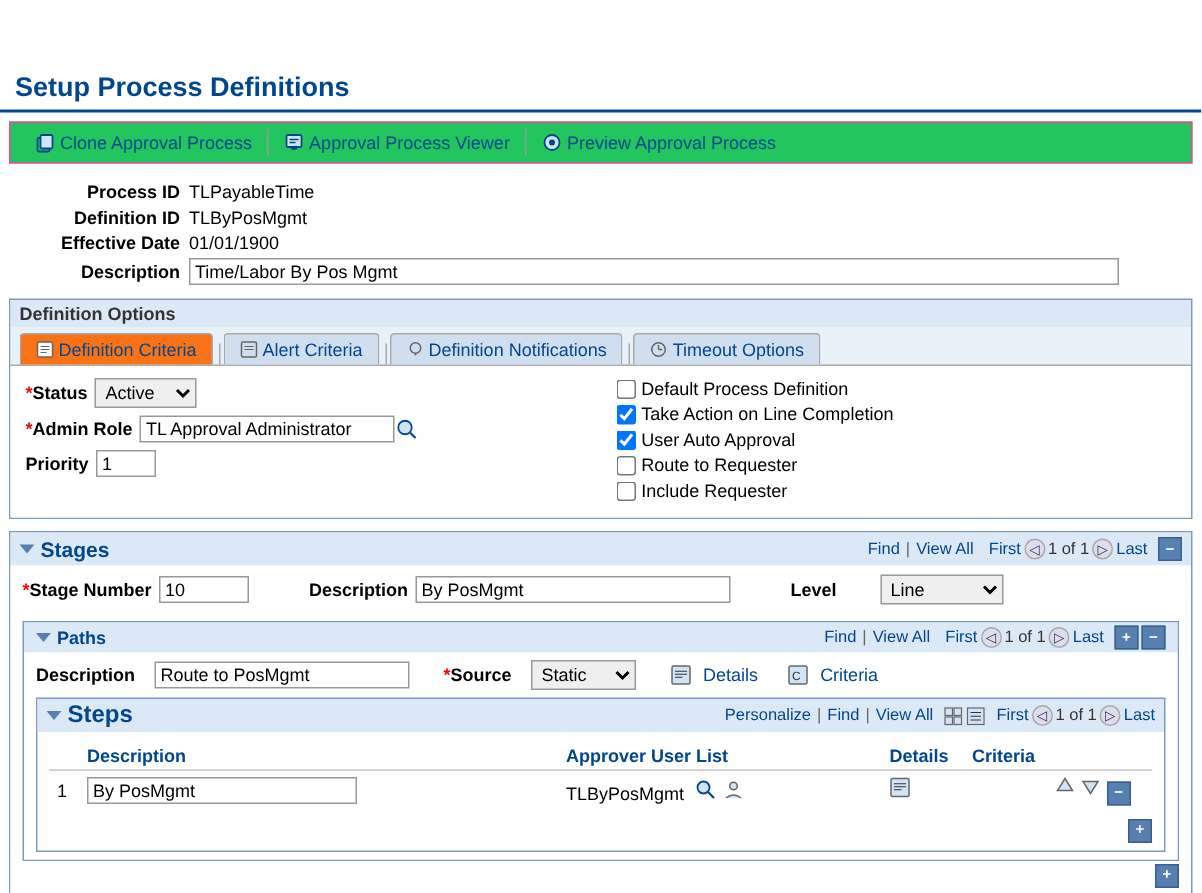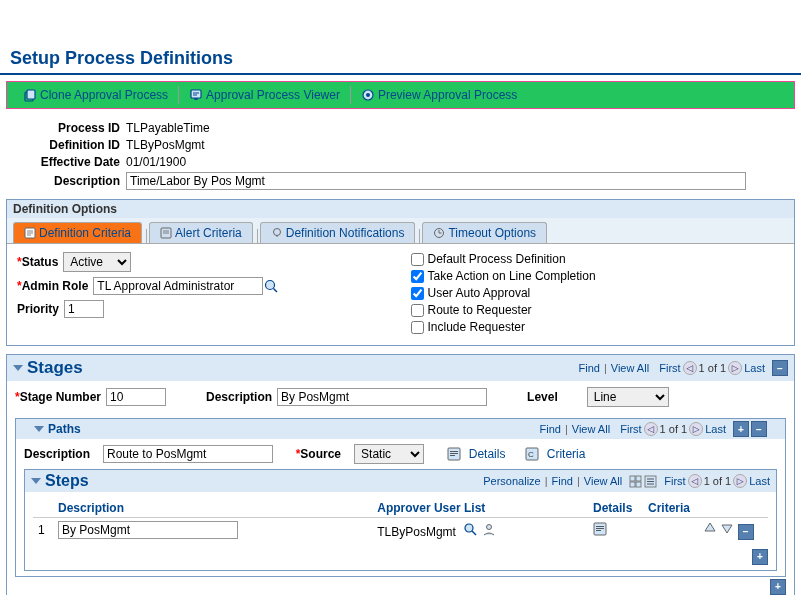--- a/index.html
+++ b/index.html
@@ -34,30 +34,30 @@
     .field-label { font-weight: bold; margin-right: 5px; white-space: nowrap; font-size: 12px; }
     .req-star { color: red; }
     .text-input { border: 1px solid #999; font-size: 12px; padding: 1px 3px; }
     .select-input { border: 1px solid #999; font-size: 12px; padding: 1px 2px; }
     
     .checkbox-row { display: flex; align-items: center; margin-bottom: 3px; font-size: 12px; gap: 4px; }
     .checkbox-row input { margin: 0; }
     
     .stages-box { border: 1px solid #7a9cc0; margin: 0 6px 4px 6px; }
     .stages-header { display: flex; align-items: center; background: #dbe8f5; padding: 3px 6px; }
-    .stages-title { font-weight: bold; font-size: 17px; color: #00478f; display: flex; align-items: center; gap: 4px; }
+    .stages-title { font-weight: bold; font-size: 14px; color: #00478f; display: flex; align-items: center; gap: 4px; }
     .stages-nav { margin-left: auto; font-size: 11px; display: flex; align-items: center; gap: 2px; color: #00478f; }
     .stages-nav a { color: #00478f; text-decoration: none; cursor: pointer; }
     .nav-sep { color: #666; margin: 0 2px; }
     
     .stages-body { padding: 6px 8px; background: #fff; }
     .stage-row { display: flex; align-items: center; gap: 20px; margin-bottom: 6px; }
     
     .paths-box { border: 1px solid #7a9cc0; margin-top: 4px; }
-    .paths-header { display: flex; align-items: center; background: #dbe8f5; padding: 2px 18px; }
+    .paths-header { display: flex; align-items: center; background: #dbe8f5; padding: 2px 8px; }
     .paths-title { font-weight: bold; font-size: 12px; color: #00478f; display: flex; align-items: center; gap: 4px; }
     .paths-nav { margin-left: auto; font-size: 11px; display: flex; align-items: center; gap: 2px; color: #00478f; }
     .paths-body { padding: 5px 8px; background: #fff; }
     .path-row { display: flex; align-items: center; gap: 8px; }
     
     .steps-box { border: 1px solid #7a9cc0; margin-top: 5px; }
     .steps-header { display: flex; align-items: center; background: #dbe8f5; padding: 2px 6px; }
     .steps-title { font-weight: bold; font-size: 16px; color: #00478f; display: flex; align-items: center; gap: 4px; }
     .steps-nav { margin-left: auto; font-size: 11px; display: flex; align-items: center; gap: 2px; color: #00478f; }
     

